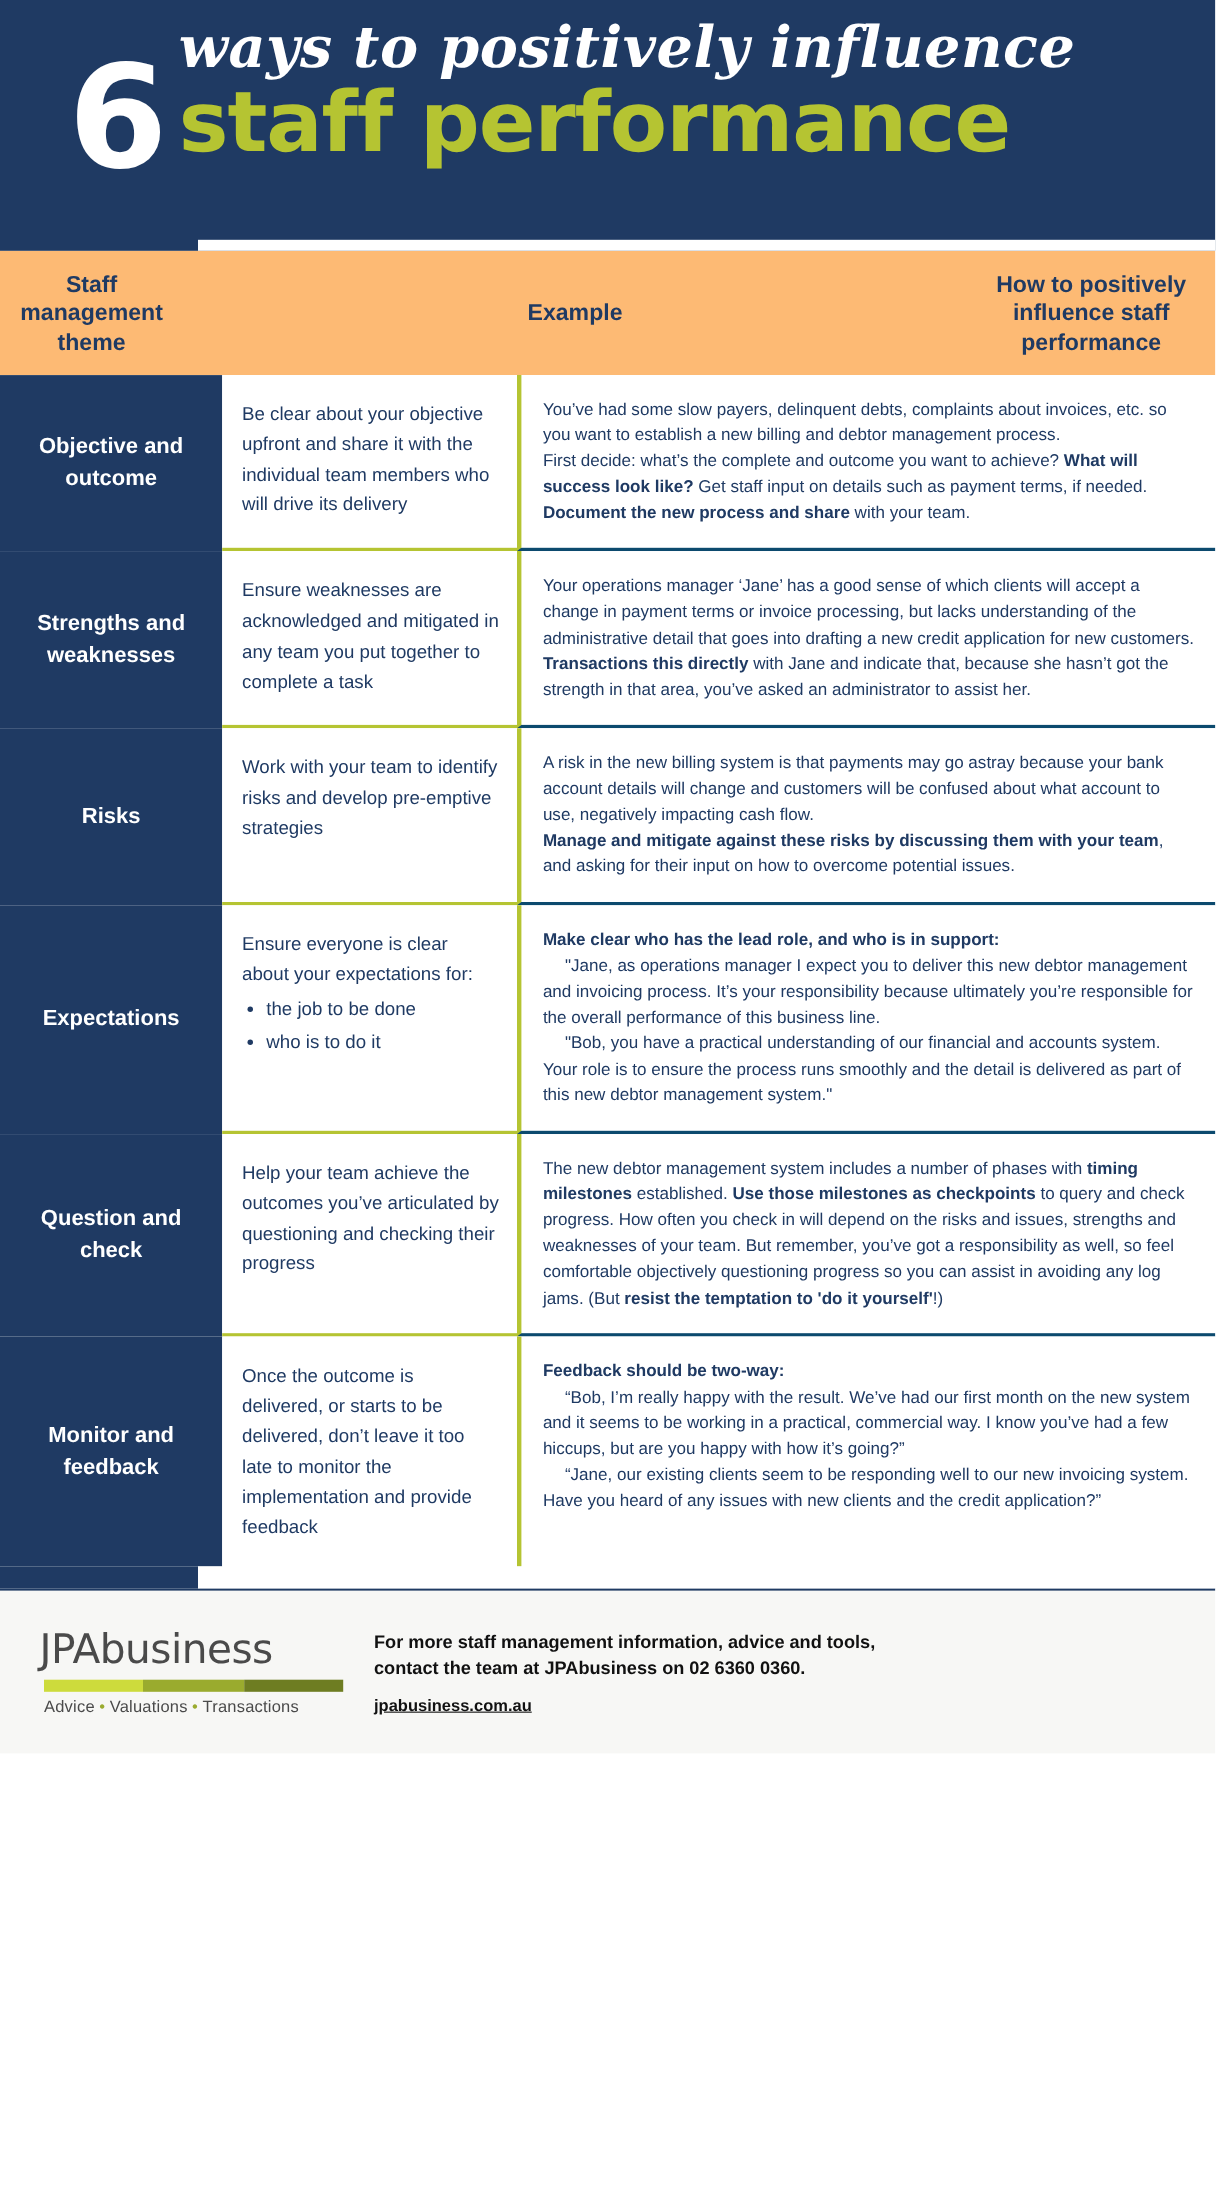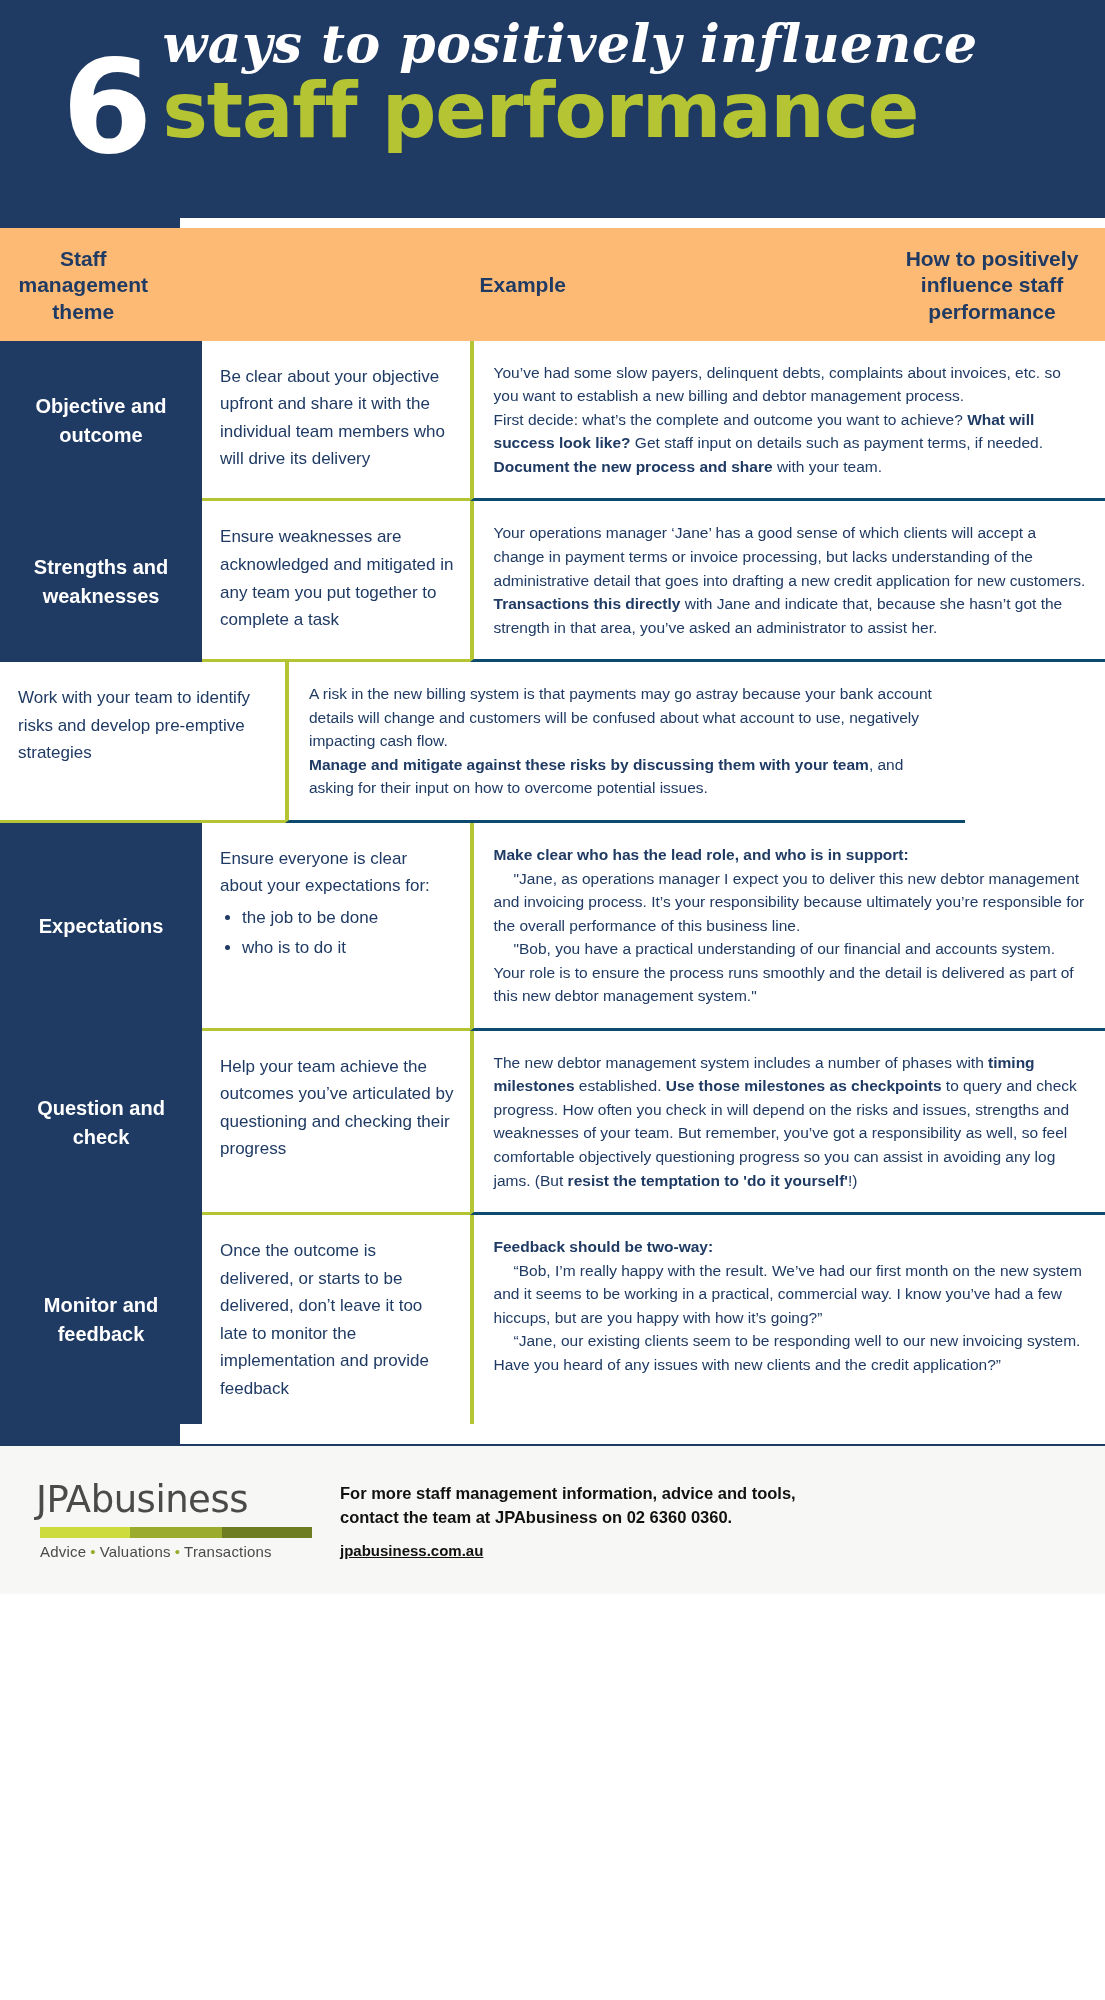--- a/index.html
+++ b/index.html
@@ -231,20 +231,21 @@
             <div>
               <div>Ensure weaknesses are acknowledged and mitigated in any team you put together to complete a task</div>
             </div>
           </div>
           <div class="cell-ex ex">
             <div class="ex-p"><span>Your operations manager ‘Jane’ has a good sense of which clients will accept a change in payment terms or invoice processing, but lacks understanding of the administrative detail that goes into drafting a new credit application for new customers.</span></div>
             <div class="ex-p"><b>Transactions this directly</b><span> with Jane and indicate that, because she hasn’t got the strength in that area, you’ve asked an administrator to assist her.</span></div>
           </div>
         </div>
         <div class="trow">
+          <div class="cell-theme">Risks</div>
           <div class="cell-how">
             <div>
               <div>Work with your team to identify risks and develop pre-emptive strategies</div>
             </div>
           </div>
           <div class="cell-ex ex">
             <div class="ex-p"><span>A risk in the new billing system is that payments may go astray because your bank account details will change and customers will be confused about what account to use, negatively impacting cash flow.</span></div>
             <div class="ex-p"><b>Manage and mitigate against these risks by discussing them with your team</b><span>, and asking for their input on how to overcome potential issues.</span></div>
           </div>
         </div>

